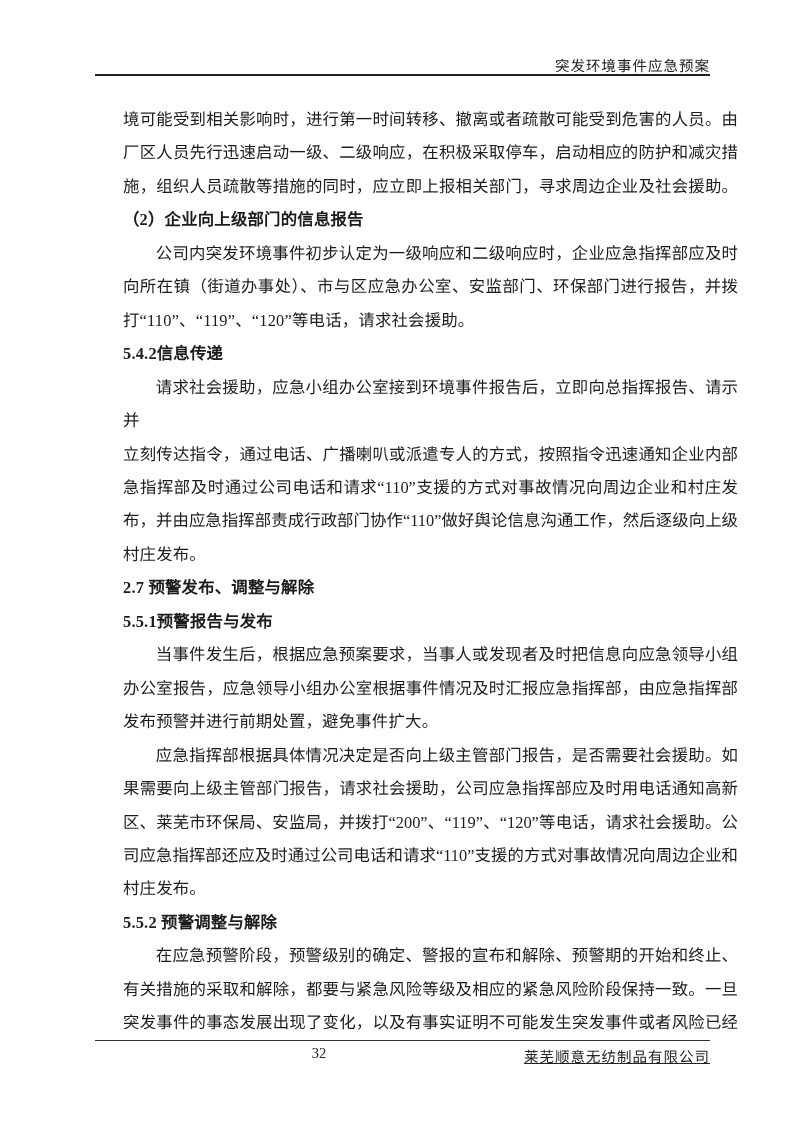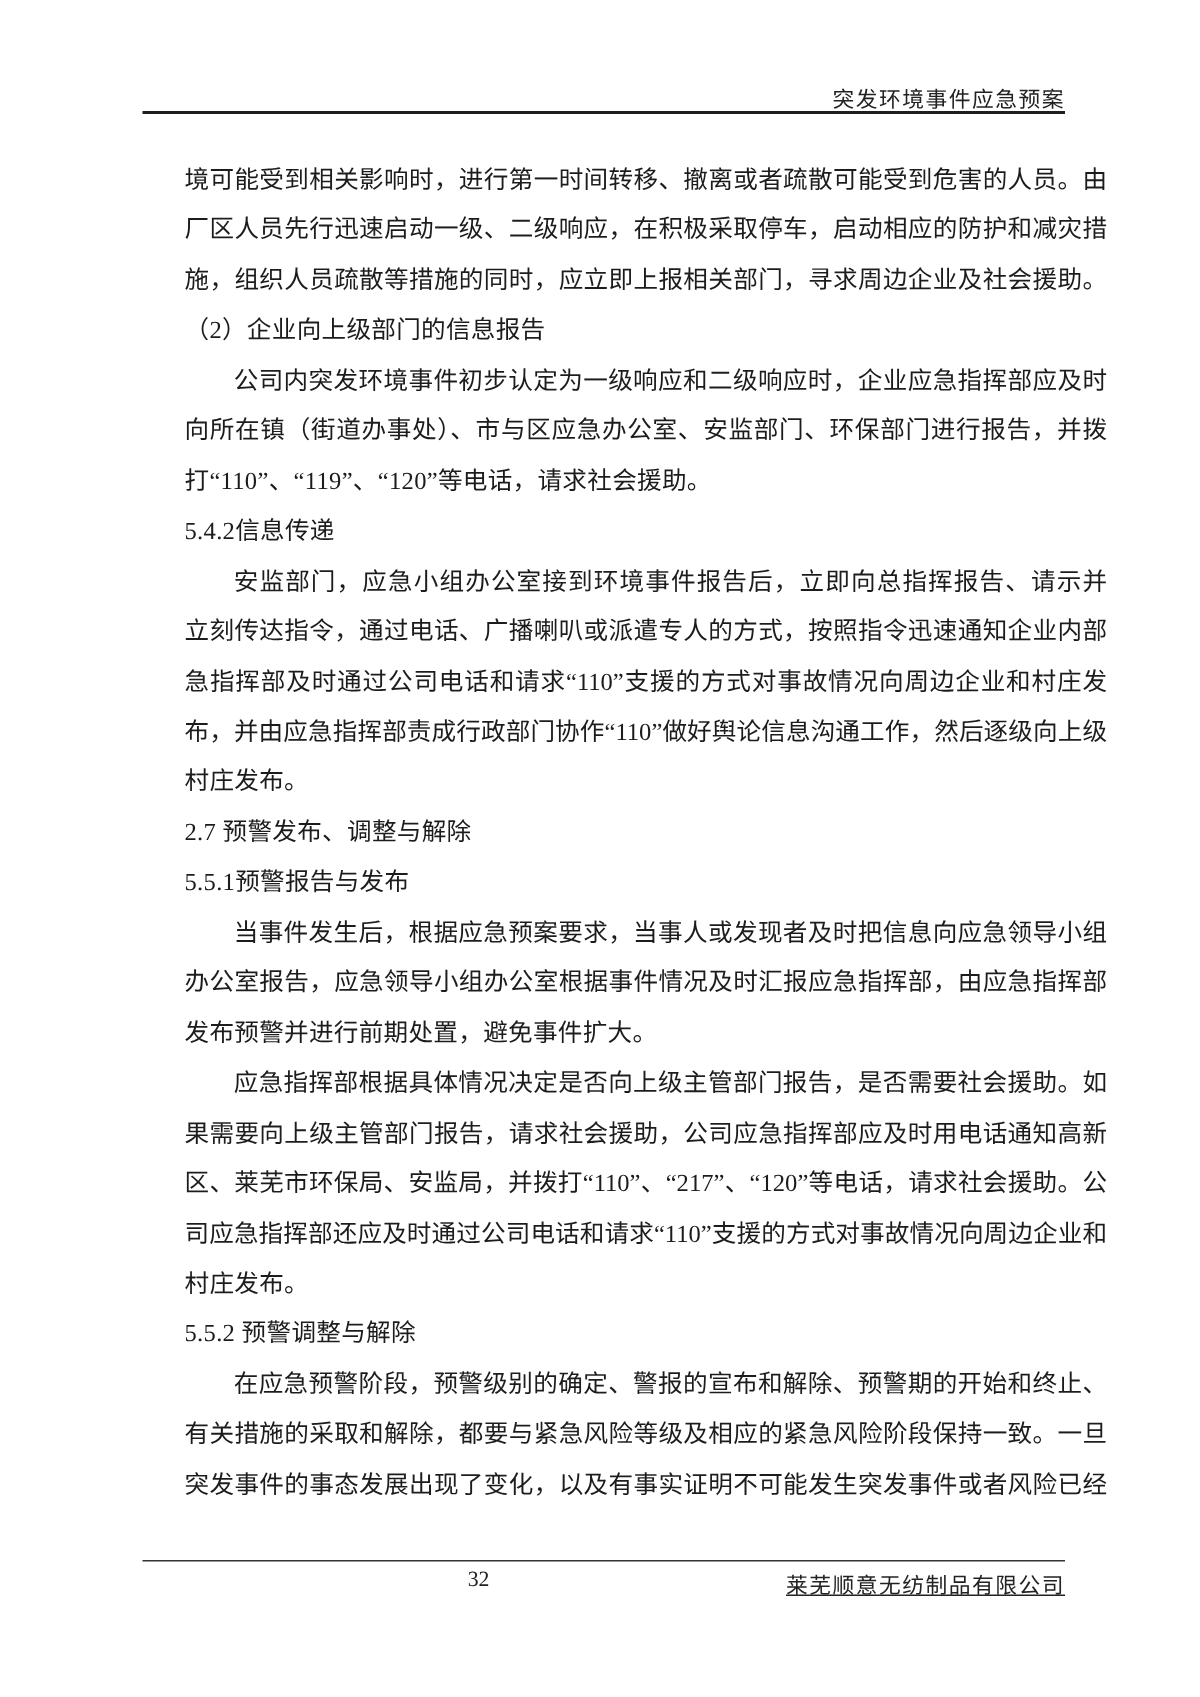--- a/index.html
+++ b/index.html
@@ -50,21 +50,21 @@
   .line.fill {
     white-space: normal;
     text-align: justify;
     text-align-last: justify;
     letter-spacing: 0;
   }
   .line.indent {
     text-indent: 2em;
   }
   .line.heading {
-    font-weight: normal;
+    font-weight: bold;
     white-space: nowrap;
     text-align: left;
     text-align-last: left;
   }
   .footer-rule {
     position: absolute;
     top: 1040px;
     left: 95px;
     width: 615px;
     height: 1px;
@@ -101,33 +101,33 @@
 
   <div class="page-body">
       <div class="line fill">境可能受到相关影响时，进行第一时间转移、撤离或者疏散可能受到危害的人员。由</div>
       <div class="line fill">厂区人员先行迅速启动一级、二级响应，在积极采取停车，启动相应的防护和减灾措</div>
       <div class="line fill">施，组织人员疏散等措施的同时，应立即上报相关部门，寻求周边企业及社会援助。</div>
       <div class="line heading">（2）企业向上级部门的信息报告</div>
       <div class="line indent fill">公司内突发环境事件初步认定为一级响应和二级响应时，企业应急指挥部应及时</div>
       <div class="line fill">向所在镇（街道办事处）、市与区应急办公室、安监部门、环保部门进行报告，并拨</div>
       <div class="line">打“110”、“119”、“120”等电话，请求社会援助。</div>
       <div class="line heading">5.4.2信息传递</div>
-      <div class="line indent fill">安监部门，应急小组办公室接到环境事件报告后，立即向总指挥报告、请示并</div>
+      <div class="line indent fill">请求社会援助，应急小组办公室接到环境事件报告后，立即向总指挥报告、请示并</div>
       <div class="line fill">立刻传达指令，通过电话、广播喇叭或派遣专人的方式，按照指令迅速通知企业内部</div>
       <div class="line fill">急指挥部及时通过公司电话和请求“110”支援的方式对事故情况向周边企业和村庄发</div>
       <div class="line fill">布，并由应急指挥部责成行政部门协作“110”做好舆论信息沟通工作，然后逐级向上级</div>
       <div class="line">村庄发布。</div>
       <div class="line heading">2.7 预警发布、调整与解除</div>
       <div class="line heading">5.5.1预警报告与发布</div>
       <div class="line indent fill">当事件发生后，根据应急预案要求，当事人或发现者及时把信息向应急领导小组</div>
       <div class="line fill">办公室报告，应急领导小组办公室根据事件情况及时汇报应急指挥部，由应急指挥部</div>
       <div class="line">发布预警并进行前期处置，避免事件扩大。</div>
       <div class="line indent fill">应急指挥部根据具体情况决定是否向上级主管部门报告，是否需要社会援助。如</div>
       <div class="line fill">果需要向上级主管部门报告，请求社会援助，公司应急指挥部应及时用电话通知高新</div>
-      <div class="line fill">区、莱芜市环保局、安监局，并拨打“110”、“217”、“120”等电话，请求社会援助。公</div>
+      <div class="line fill">区、莱芜市环保局、安监局，并拨打“200”、“119”、“120”等电话，请求社会援助。公</div>
       <div class="line fill">司应急指挥部还应及时通过公司电话和请求“110”支援的方式对事故情况向周边企业和</div>
       <div class="line">村庄发布。</div>
       <div class="line heading">5.5.2 预警调整与解除</div>
       <div class="line indent fill">在应急预警阶段，预警级别的确定、警报的宣布和解除、预警期的开始和终止、</div>
       <div class="line fill">有关措施的采取和解除，都要与紧急风险等级及相应的紧急风险阶段保持一致。一旦</div>
       <div class="line fill">突发事件的事态发展出现了变化，以及有事实证明不可能发生突发事件或者风险已经</div>
     </div>
 
   <div class="footer-rule"></div>
 

